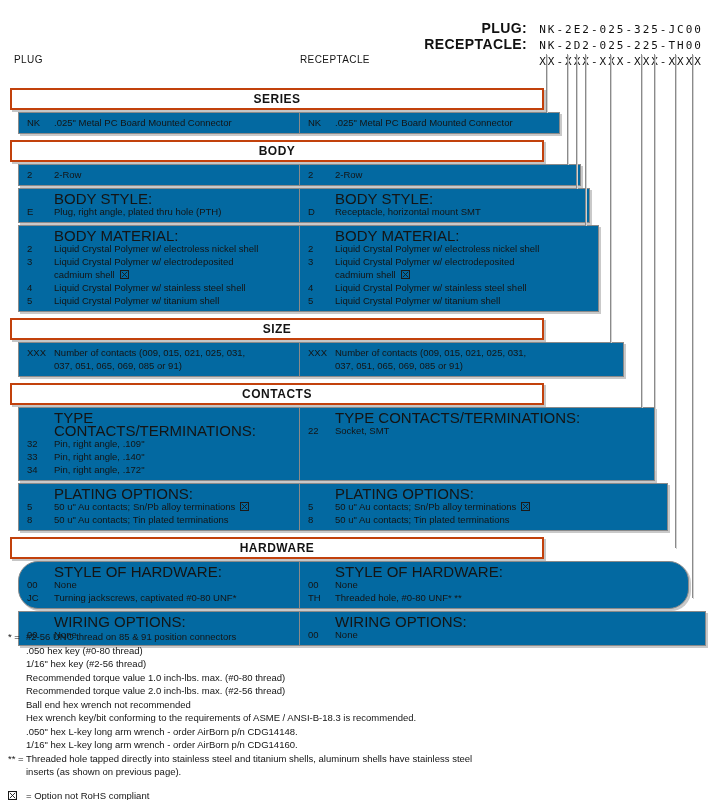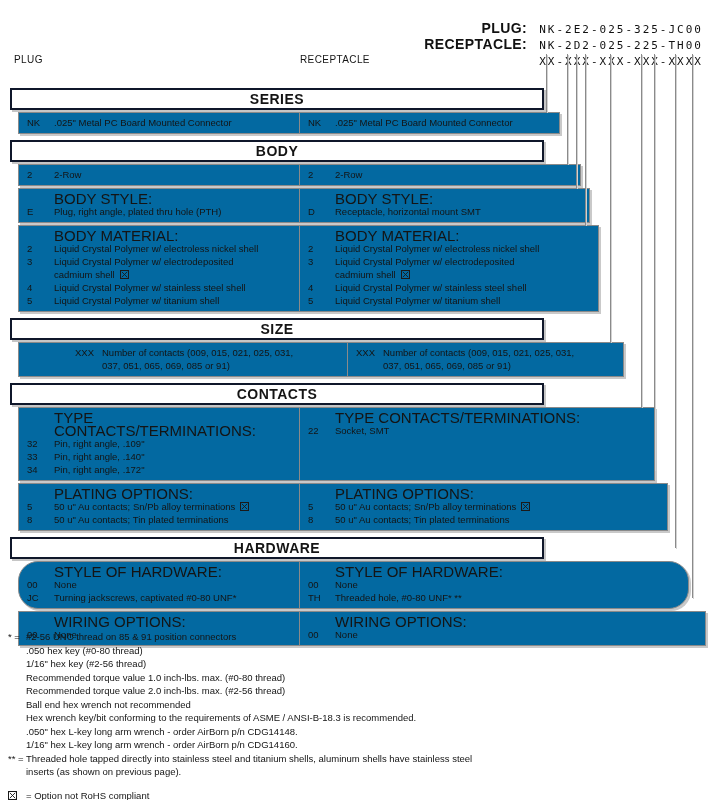--- a/index.html
+++ b/index.html
@@ -22,22 +22,22 @@
   
   .col-label { position:absolute; top:54px; font-size:10px; letter-spacing:0.4px; }
   .col-label.left  { left:14px; }
   .col-label.right { left:300px; }
 
   
   .sections { position:absolute; top:88px; left:0; width:713px; }
   .sec { margin-bottom:6px; }
   .sec-bar {
     box-sizing:border-box; margin-left:10px; width:534px; height:22px; line-height:18px;
-    border:2px solid #0f172a; background:#fff; text-align:center;
-    font-weight:bold; font-size:14px; letter-spacing:0.5px;
+    border:2px solid #c2410c; background:#fff; text-align:center;
+    font-weight:bold; font-size:12px; letter-spacing:0.5px;
     box-shadow:2px 2px 0 #c6c6c6; margin-bottom:2px;
   }
   .block {
     box-sizing:border-box; margin-left:18px; display:flex; background:#0369a1;
     border:1px solid #8a8a8a; box-shadow:2px 2px 0 #c9c9c9;
   }
   .block + .block { margin-top:2px; }
   .col { box-sizing:border-box; padding:3px 6px 4px 8px; }
   .col-left  { flex:0 0 280px; }
   .col-right { flex:1; border-left:1px solid #8a8a8a; }
@@ -171,21 +171,21 @@
             </div>
             <div class="row">
               <span class="code">5</span>
               <span class="desc">Liquid Crystal Polymer w/ titanium shell</span>
             </div>
           </div>
         </div>
       </div>
       <div class="sec">
         <div class="sec-bar">SIZE</div>
-        <div class="block" style="width: 606px; padding-left: 48px;">
+        <div class="block" style="width: 606px;">
           <div class="col col-left">
             <div class="row">
               <span class="code">XXX</span>
               <span class="desc">Number of contacts (009, 015, 021, 025, 031,
 037, 051, 065, 069, 085 or 91)</span>
             </div>
           </div>
           <div class="col col-right">
             <div class="row">
               <span class="code">XXX</span>

